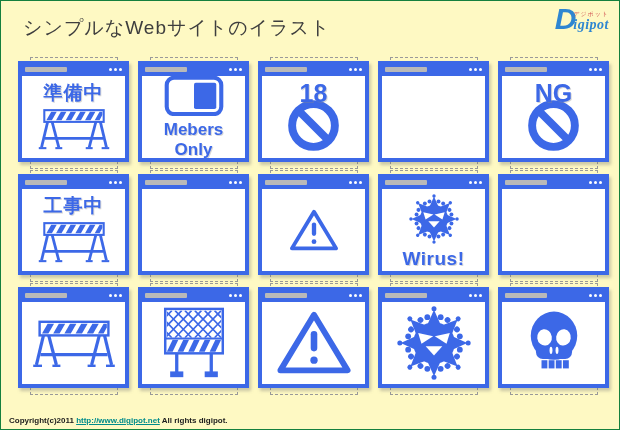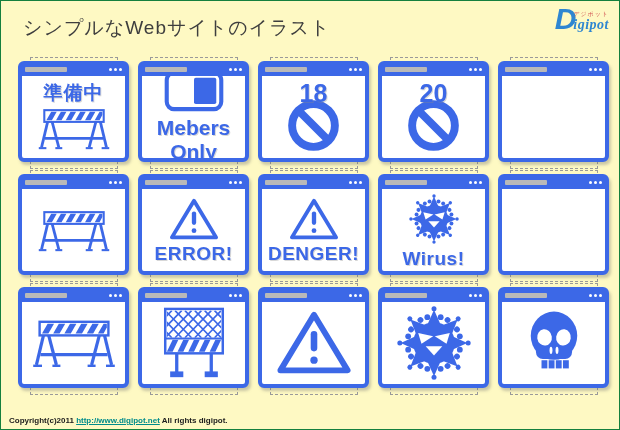--- a/index.html
+++ b/index.html
@@ -23,35 +23,35 @@
   .logo .rest{display:block;font-size:14px;font-weight:bold;font-style:italic;color:#2e86d1;letter-spacing:0.5px;}
   
   .grid{
     position:absolute;left:17px;top:60px;
     display:grid;grid-template-columns:repeat(5,111px);grid-auto-rows:101px;
     column-gap:9px;row-gap:12px;
   }
   .cell{position:relative;}
   .dash{position:absolute;left:12px;right:11px;top:-4px;bottom:-7px;border:1px dashed #9a9a9a;z-index:0;}
   .window{
-    position:absolute;inset:0;background:#fff;border:4px solid #3c68e7;border-radius:6px;
+    position:absolute;inset:0;background:#fff;border:4px solid #3c68e7;border-radius:0;
     box-shadow:2px 3px 3px rgba(110,110,110,.35);z-index:1;display:flex;flex-direction:column;
   }
   .titlebar{height:9px;background:#3c68e7;display:flex;align-items:center;padding:0 3px 2px 3px;flex:none;}
   .addr{width:42px;height:5px;background:#b9b9b9;border-radius:1px;}
   .dots{margin-left:auto;display:flex;gap:2px;}
   .dots i{width:3px;height:3px;background:#fff;border-radius:50%;display:block;}
   .content{flex:1;display:flex;flex-direction:column;align-items:center;justify-content:center;overflow:hidden;}
   .icon svg{display:block;}
   
   .lbl{color:#3c68e7;font-weight:bold;line-height:1;text-shadow:1px 1px 0 rgba(140,140,140,.35);}
   .lbl.cjk{font-size:19px;letter-spacing:1px;margin-bottom:4px;}
   .lbl.num{font-size:25px;margin-bottom:-9px;z-index:2;font-family:Liberation Sans, sans-serif;}
   .lbl.word{font-size:19px;margin-top:3px;letter-spacing:0.5px;}
-  .lbl.word-2line{font-size:21px;margin-top:4px;width:80px;text-align:center;line-height:1.15;}
+  .lbl.word-2line{font-size:17px;margin-top:4px;width:80px;text-align:center;line-height:1.15;}
   
   .icon-barricade    .icon svg{width:76px;}
   .icon-only .icon-barricade .icon svg{width:88px;}
   .icon-members-card .icon svg{width:60px;}
   .icon-no-entry     .icon svg{width:57px;}
   .icon-warning      .icon svg{width:50px;}
   .icon-only .icon-warning .icon svg{width:76px;}
   .icon-virus        .icon svg{width:54px;}
   .icon-only .icon-virus .icon svg{width:80px;}
   .icon-skull        .icon svg{width:44px;}
@@ -162,56 +162,57 @@
         <div class="dash"></div>
         <div class="window">
           <div class="titlebar">
             <span class="addr"></span>
             <span class="dots">
               <i></i>
               <i></i>
               <i></i>
             </span>
           </div>
+        </div>
+      </div>
+      <div class="cell">
+        <div class="dash"></div>
+        <div class="window">
+          <div class="titlebar">
+            <span class="addr"></span>
+            <span class="dots">
+              <i></i>
+              <i></i>
+              <i></i>
+            </span>
+          </div>
           <div class="content icon-no-entry">
-            <div class="lbl num">20</div>
+            <div class="lbl num">NG</div>
             <span class="icon">
   <svg viewBox="0 0 72 72" xmlns="http://www.w3.org/2000/svg">
     <circle cx="36" cy="36" r="27" fill="none" stroke="#3c68e7" stroke-width="10"></circle>
     <line x1="17" y1="17" x2="55" y2="55" stroke="#3c68e7" stroke-width="10"></line>
   </svg>
 </span>
           </div>
         </div>
       </div>
       <div class="cell">
         <div class="dash"></div>
         <div class="window">
           <div class="titlebar">
             <span class="addr"></span>
             <span class="dots">
               <i></i>
               <i></i>
               <i></i>
             </span>
           </div>
-        </div>
-      </div>
-      <div class="cell">
-        <div class="dash"></div>
-        <div class="window">
-          <div class="titlebar">
-            <span class="addr"></span>
-            <span class="dots">
-              <i></i>
-              <i></i>
-              <i></i>
-            </span>
-          </div>
           <div class="content icon-barricade">
+            <div class="lbl cjk">工事中</div>
             <span class="icon">
   <svg viewBox="0 0 110 64" xmlns="http://www.w3.org/2000/svg">
     <g fill="none" stroke="#3c68e7" stroke-width="4">
       <path d="M19 14 L8 60"></path>
                   <path d="M21 14 L33 60"></path>
       <path d="M91 14 L102 60"></path>
                   <path d="M89 14 L77 60"></path>
       <path d="M13 47 H97"></path>
     </g>
     <g fill="none" stroke="#3c68e7" stroke-width="3">
@@ -238,52 +239,41 @@
         <div class="dash"></div>
         <div class="window">
           <div class="titlebar">
             <span class="addr"></span>
             <span class="dots">
               <i></i>
               <i></i>
               <i></i>
             </span>
           </div>
+        </div>
+      </div>
+      <div class="cell">
+        <div class="dash"></div>
+        <div class="window">
+          <div class="titlebar">
+            <span class="addr"></span>
+            <span class="dots">
+              <i></i>
+              <i></i>
+              <i></i>
+            </span>
+          </div>
           <div class="content icon-warning">
             <span class="icon">
   <svg viewBox="0 0 104 92" xmlns="http://www.w3.org/2000/svg">
     <path d="M52 8 L98 84 L6 84 Z" fill="#fff" stroke="#3c68e7" stroke-width="8" stroke-linejoin="round"></path>
     <rect x="47.5" y="30" width="9" height="28" rx="4.5" fill="#3c68e7"></rect>
     <circle cx="52" cy="70" r="5" fill="#3c68e7"></circle>
   </svg>
 </span>
-            <div class="lbl word">ERROR!</div>
-          </div>
-        </div>
-      </div>
-      <div class="cell">
-        <div class="dash"></div>
-        <div class="window">
-          <div class="titlebar">
-            <span class="addr"></span>
-            <span class="dots">
-              <i></i>
-              <i></i>
-              <i></i>
-            </span>
-          </div>
-          <div class="content icon-warning">
-            <span class="icon">
-  <svg viewBox="0 0 104 92" xmlns="http://www.w3.org/2000/svg">
-    <path d="M52 8 L98 84 L6 84 Z" fill="#fff" stroke="#3c68e7" stroke-width="8" stroke-linejoin="round"></path>
-    <rect x="47.5" y="30" width="9" height="28" rx="4.5" fill="#3c68e7"></rect>
-    <circle cx="52" cy="70" r="5" fill="#3c68e7"></circle>
-  </svg>
-</span>
-            <div class="lbl word">DENGER!</div>
           </div>
         </div>
       </div>
       <div class="cell">
         <div class="dash"></div>
         <div class="window">
           <div class="titlebar">
             <span class="addr"></span>
             <span class="dots">
               <i></i>

